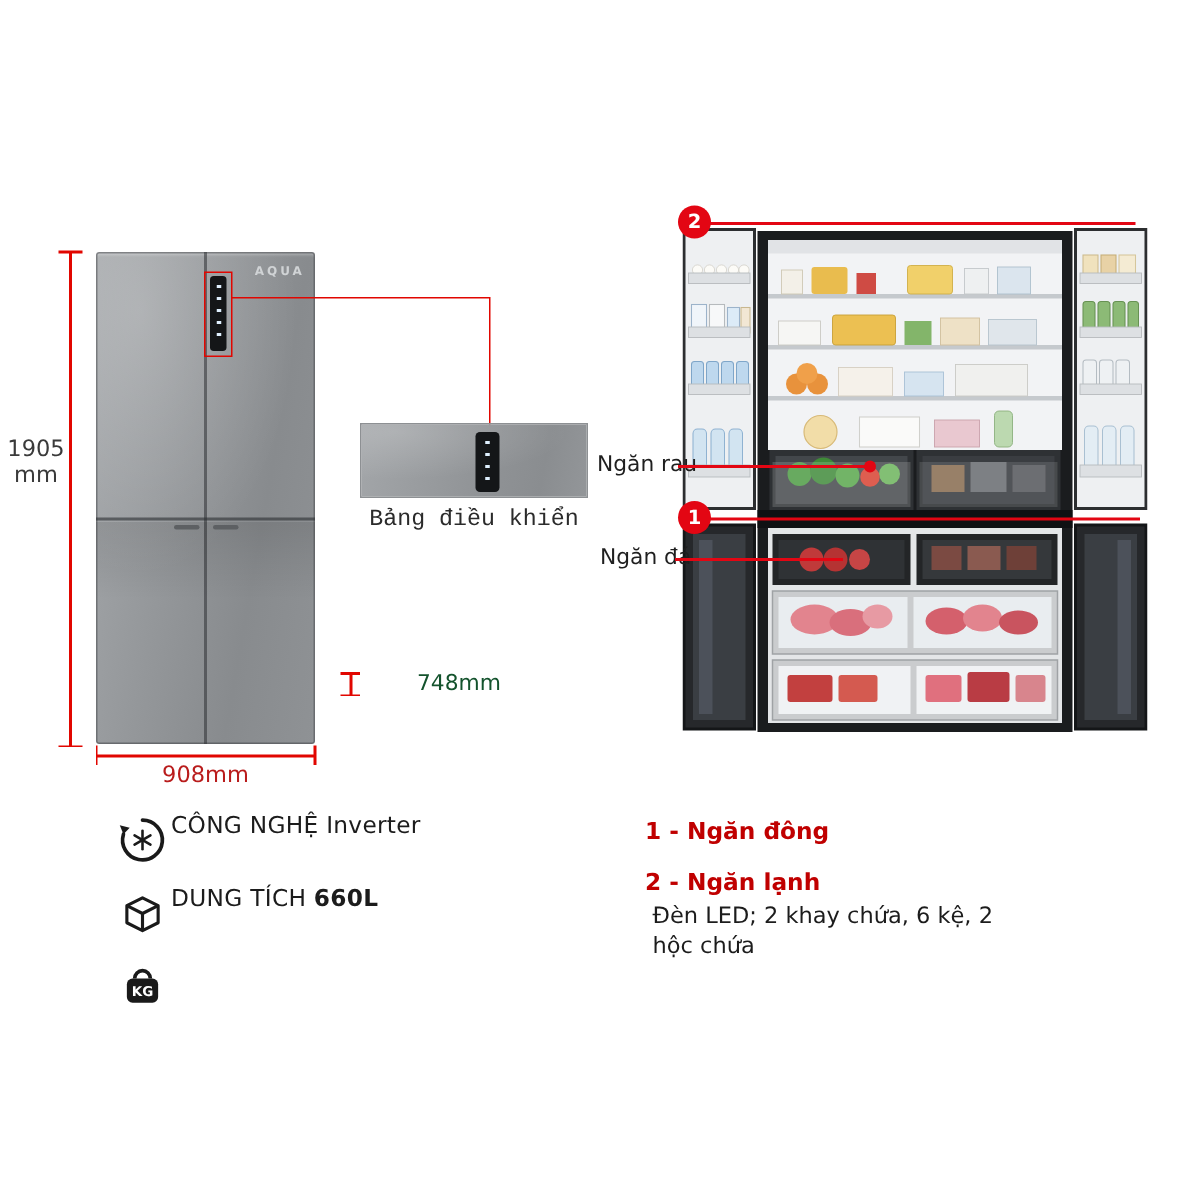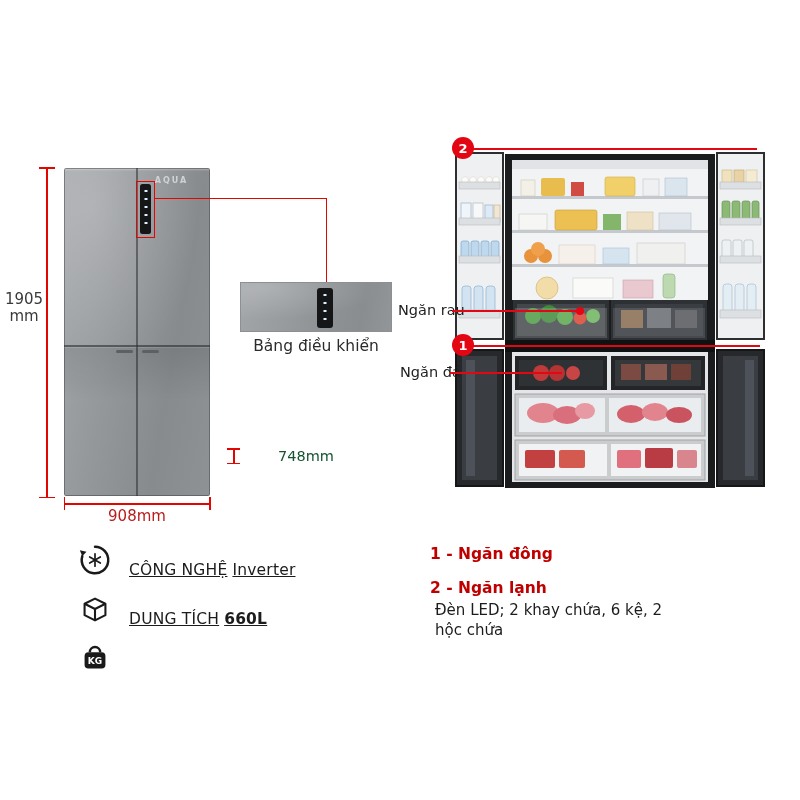--- a/index.html
+++ b/index.html
@@ -13,21 +13,21 @@
     background:
       radial-gradient(120% 90% at 20% 12%, rgba(255,255,255,.20), rgba(255,255,255,0) 60%),
       linear-gradient(100deg,#a5a8ab 0%,#94979a 40%,#888b8e 70%,#8f9295 100%);
     box-shadow: inset 0 0 0 1px rgba(58,60,63,.5), inset 0 2px 2px rgba(255,255,255,.3); }
   .fridge .vgap { position:absolute; left:71.5px; top:0; width:2px; height:100%; background:rgba(45,48,51,.55); }
   .fridge .hgap { position:absolute; left:0; top:177px; width:100%; height:2.4px; background:rgba(42,45,48,.6); }
   .fridge .lower-shade { position:absolute; left:0; top:179.5px; right:0; bottom:0;
     background:linear-gradient(180deg, rgba(0,0,0,.10), rgba(0,0,0,0) 35%); }
   .fridge .handle { position:absolute; height:3px; width:17px; top:182px; background:#5d6063; border-radius:2px; }
   .fridge .handle.l { left:52px; } .fridge .handle.r { left:78px; }
-  .fridge .brand { position:absolute; left:71px; top:8px; width:73px; text-align:center;
+  .fridge .brand { position:absolute; left:86px; top:8px; width:73px; text-align:center;
     font-size:8px; letter-spacing:2px; font-weight:bold; color:#d0d3d5; }
   .fridge .panel { position:absolute; left:76px; top:16px; width:11px; height:50px; background:#141618; border-radius:2.5px; }
   .leds { position:absolute; left:50%; top:6px; transform:translateX(-50%); width:3px; height:76%;
     background:repeating-linear-gradient(to bottom,#dff0ff 0,#dff0ff 2px,transparent 2px,transparent 8px); }
   .panel-outline { left:136px; top:181px; width:19px; height:57px; border:1px solid #e10600; }
 
   
   .redline { background:#e10600; position:absolute; }
   .dim-h-line { left:46px; top:168px; width:1.5px; height:330px; }
   .dim-h-t1 { left:39px; top:167px; width:16px; height:1.5px; }
@@ -43,41 +43,41 @@
   .dim-d-label { left:246px; top:448px; font-size:14.5px; color:#14532d;margin-left:32px; }
 
   
   .conn-h { left:154px; top:198px; width:172px; height:1.3px; }
   .conn-v { left:326px; top:198px; width:1.3px; height:85px; }
   .zoombox { position:absolute; left:240px; top:282px; width:152px; height:50px; border:1px solid #8d9093;
     background:
       radial-gradient(140% 120% at 15% 10%, rgba(255,255,255,.18), rgba(255,255,255,0) 55%),
       linear-gradient(100deg,#a3a6a9,#909396 55%,#8a8d90 80%,#939699); }
   .zoombox .panel2 { position:absolute; left:76px; top:5px; width:16px; height:40px; background:#141618; border-radius:3px; }
-  .zoomcaption { left:232px; top:337px; width:168px; text-align:center; font-size:15.5px; color:#2b2b2b; }
+  .zoomcaption { left:232px; top:337px; width:168px; text-align:center; font-size:15.5px; color:#2b2b2b;font-family:Liberation Mono, monospace; }
 
   
   .open-fridge { position:absolute; left:455px; top:150px; width:310px; height:345px; }
   .callout-line { position:absolute; height:1.6px; background:#e30613; }
   .cline-2 { left:473px; top:148px; width:284px; }
   .cline-1 { left:473px; top:345px; width:287px; }
   .callout-circle { position:absolute; width:22px; height:22px; border-radius:50%; background:#e30613;
     color:#fff; font-size:13px; font-weight:bold; display:flex; align-items:center; justify-content:center; }
   .ccircle-2 { left:452px; top:137px; }
   .ccircle-1 { left:452px; top:334px; }
   .pointer-label { position:absolute; font-size:14.5px; color:#1f1f1f; white-space:nowrap; }
   .plabel-rau { left:398px; top:302px; }
   .plabel-da  { left:400px; top:364px; }
   .pline-rau { left:452px; top:310px; width:126px; height:1.5px; background:#e30613; }
   .pdot-rau  { left:576px; top:307px; width:8px; height:8px; border-radius:50%; background:#e30613; position:absolute; }
   .pline-da  { left:450px; top:372px; width:112px; height:1.5px; background:#e30613; }
 
   
   .features { position:absolute; left:76px; top:541px; width:340px; display:flex; flex-direction:column; gap:11px; }
-  .feature { display:flex; align-items:flex-end; gap:15px; height:38px;text-decoration:underline; }
+  .feature { display:flex; align-items:flex-start; gap:0; height:38px; }
   .feature .ficon { width:38px; height:38px; flex:0 0 38px; display:flex; align-items:center; justify-content:center; }
   .feature .ftext { font-size:15.5px; color:#1c1c1c; letter-spacing:.2px; }
   .feature .fvalue { font-weight:bold; margin-left:5px; }
   .feature.f-inverter .fvalue { font-weight:normal; }
 
   
   .specs { position:absolute; left:430px; top:545px; width:260px; }
   .spec + .spec { margin-top:16px; }
   .spec-title { font-size:15.5px; font-weight:bold; color:#c00000; margin-bottom:3px; }
   .spec-desc { font-size:15px; color:#1c1c1c; padding-left:5px; line-height:20px; width:238px; }

